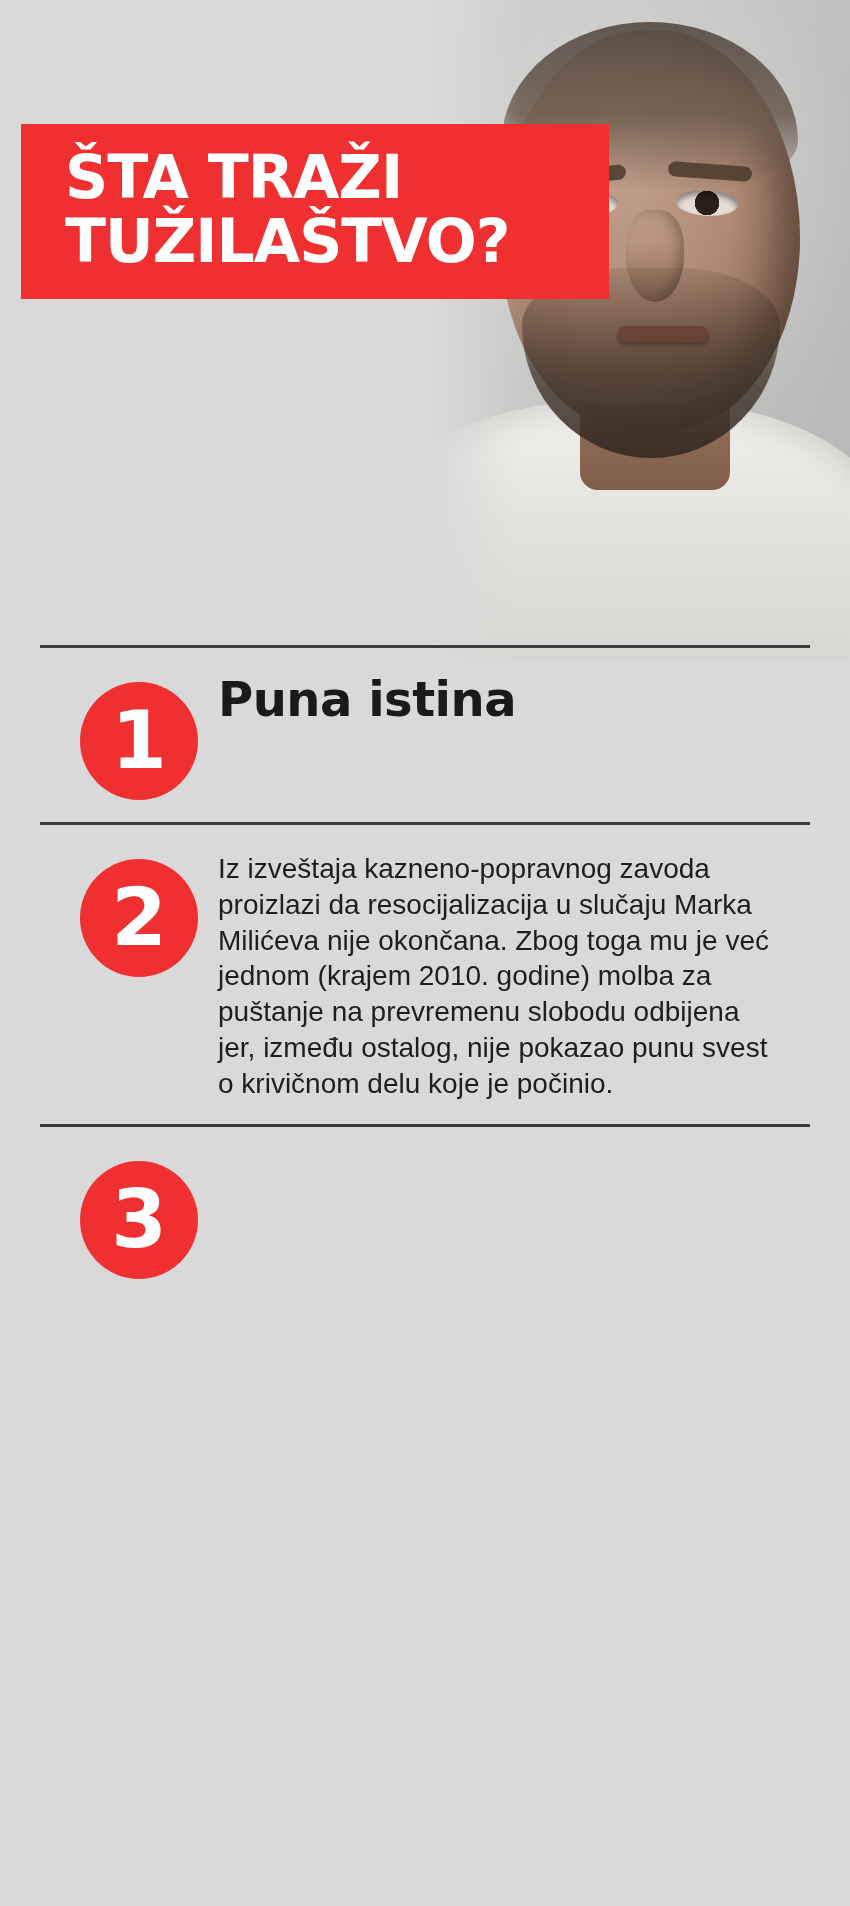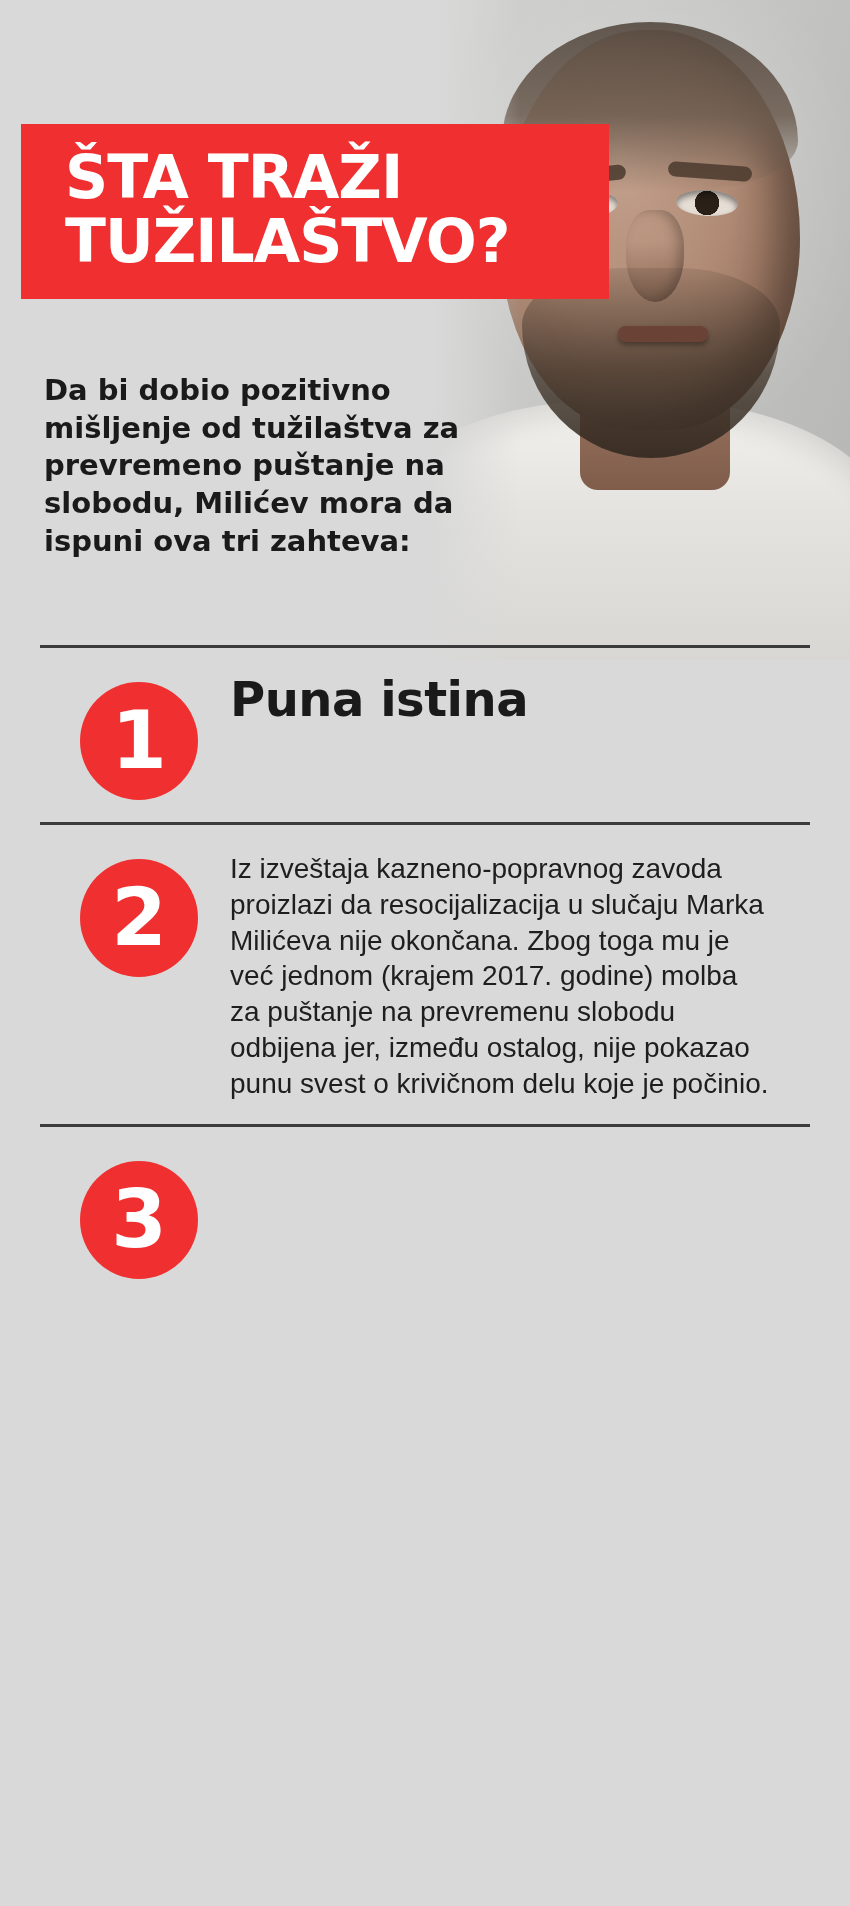--- a/index.html
+++ b/index.html
@@ -199,21 +199,21 @@
     font-family: "DejaVu Sans", sans-serif;
     font-weight: bold;
     font-size: 80px;
     display: flex;
     align-items: center;
     justify-content: center;
     margin-top: 8px;
     line-height: 1;
   }
   .item-body {
-    margin-left: 32px;
+    margin-left: 20px;
     flex: 1 1 auto;
   }
   .item-title {
     color: #1a1a1a;
     font-family: "DejaVu Sans", sans-serif;
     font-weight: bold;
     font-size: 48px;
     line-height: 1.05;
     margin-bottom: 10px;
     letter-spacing: -0.5px;
@@ -245,39 +245,38 @@
     <div class="beard"></div>
     <div class="mouth"></div>
     <div class="fade-left"></div>
   </div>
 
   <div class="banner">
     <div class="banner-title">ŠTA TRAŽI</div>
     <div class="banner-title">TUŽILAŠTVO?</div>
   </div>
 
-  <div class="intro">Da bi dobio pozitivno mišljenje od tužilaštva za prevremeno puštanje na slobodu, Milićev mora da ispuni ova tri zahteva:</div>
 </div>
 
 <div class="items">
 
   <div class="item">
     <div class="item-inner">
       <div class="badge">1</div>
       <div class="item-body">
         <div class="item-title">Puna istina</div>
       </div>
     </div>
   </div>
 
   <div class="item">
     <div class="item-inner">
       <div class="badge">2</div>
       <div class="item-body">
-        <div class="item-text">Iz izveštaja kazneno-popravnog zavoda proizlazi da resocijalizacija u slučaju Marka Milićeva nije okončana. Zbog toga mu je već jednom (krajem 2017. godine) molba za puštanje na prevremenu slobodu odbijena jer, između ostalog, nije pokazao punu svest o krivičnom delu koje je počinio.</div>
+        <div class="item-text">Iz izveštaja kazneno-popravnog zavoda proizlazi da resocijalizacija u slučaju Marka Milićeva nije okončana. Zbog toga mu je već jednom (krajem 2010. godine) molba za puštanje na prevremenu slobodu odbijena jer, između ostalog, nije pokazao punu svest o krivičnom delu koje je počinio.</div>
       </div>
     </div>
   </div>
 
   <div class="item">
     <div class="item-inner">
       <div class="badge">3</div>
       <div class="item-body">
       </div>
     </div>

